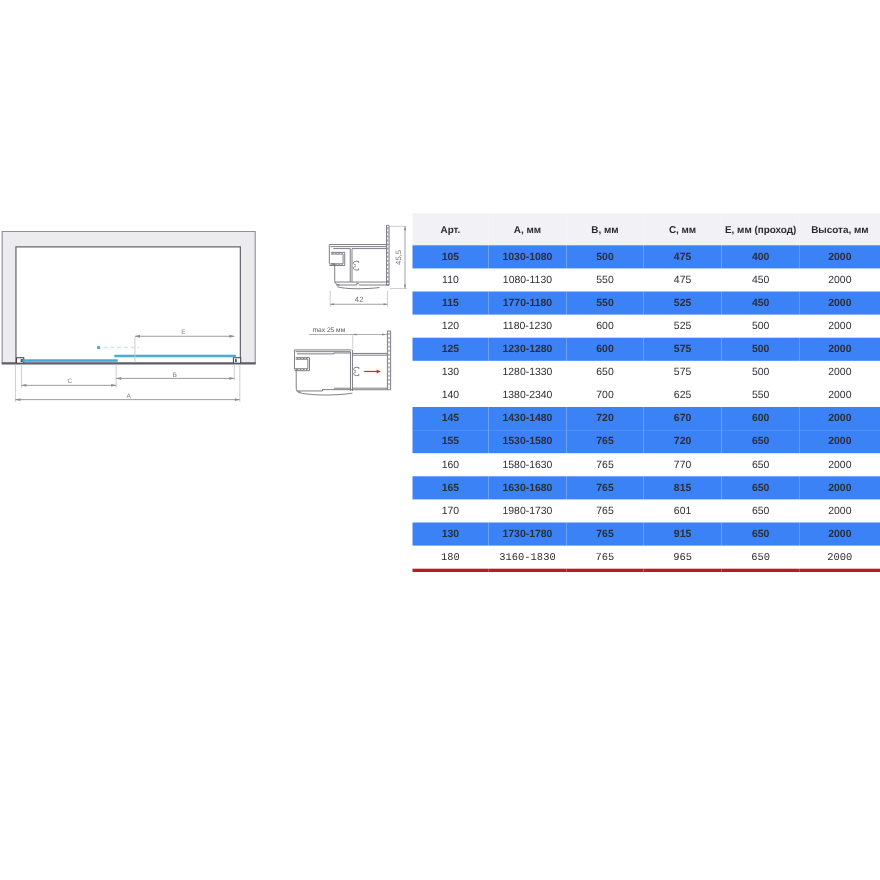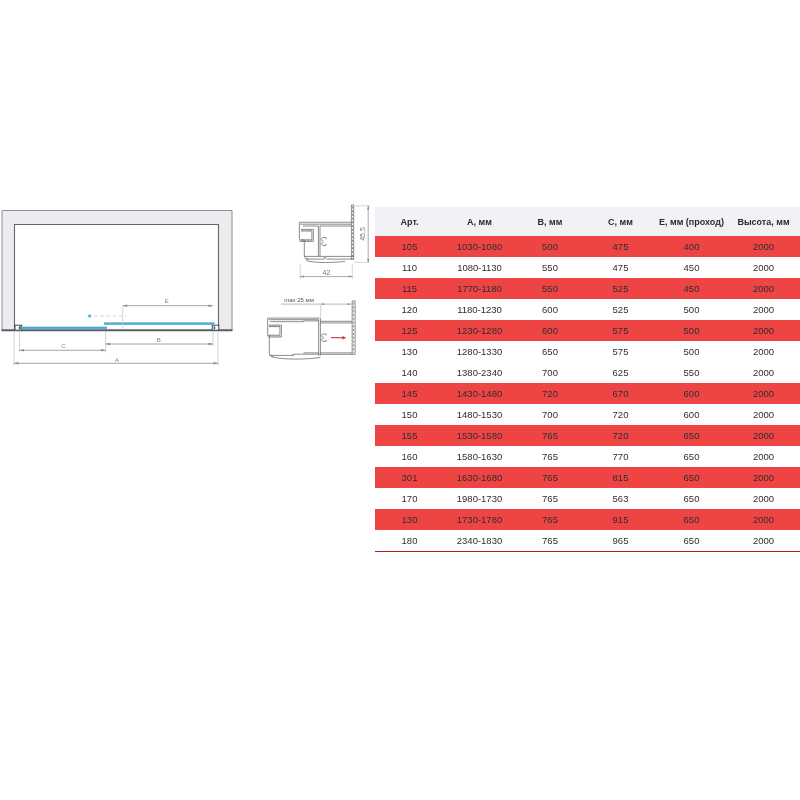--- a/index.html
+++ b/index.html
@@ -1,23 +1,23 @@
 <!DOCTYPE html>
 <html><head>
 <meta charset="utf-8">
 <style>
 html,body{margin:0;padding:0;width:800px;height:800px;background:#ffffff;overflow:hidden;}
 body{font-family:"Liberation Sans",sans-serif;position:relative;}
 #drawing{position:absolute;left:0;top:0;}
-#tblwrap{position:absolute;left:375px;top:207px;width:425px;}
+#tblwrap{position:absolute;left:375px;top:194px;width:425px;}
 table{border-collapse:collapse;table-layout:fixed;width:425px;font-family:"Liberation Sans",sans-serif;}
 th{height:29px;background:#f2f2f6;font-size:9px;font-weight:700;color:#2a2a32;text-align:center;vertical-align:middle;padding:0;white-space:nowrap;overflow:visible;}
 td{height:21px;font-size:9.5px;color:#2d2d35;text-align:center;vertical-align:middle;padding:0;}
-tr.g td{background:#ef4444;}
-tr.last td{border-bottom:1px solid #b91c1c;}
+tr.g td{background:#3b82f6;font-weight:bold;}
+tr.last td{border-bottom:3px solid #b91c1c;font-family:Liberation Mono, monospace;}
 </style>
 </head>
 <body>
 
 <svg id="drawing" width="800" height="800" viewBox="0 0 800 800">
 
   <g>
     <path d="M1.5,210 H232.5 V330 H218.5 V224 H14.5 V330 H1.5 Z" fill="#ececee"></path>
     <path d="M2,330 V210.5 H232 V330" fill="none" stroke="#90909a" stroke-width="1"></path>
   </g>
@@ -296,71 +296,63 @@
           <td>2000</td>
         </tr>
 <tr class="g">
           <td>145</td>
           <td>1430-1480</td>
           <td>720</td>
           <td>670</td>
           <td>600</td>
           <td>2000</td>
         </tr>
-<tr>
-          <td>150</td>
-          <td>1480-1530</td>
-          <td>700</td>
-          <td>720</td>
-          <td>600</td>
-          <td>2000</td>
-        </tr>
 <tr class="g">
           <td>155</td>
           <td>1530-1580</td>
           <td>765</td>
           <td>720</td>
           <td>650</td>
           <td>2000</td>
         </tr>
 <tr>
           <td>160</td>
           <td>1580-1630</td>
           <td>765</td>
           <td>770</td>
           <td>650</td>
           <td>2000</td>
         </tr>
 <tr class="g">
-          <td>301</td>
+          <td>165</td>
           <td>1630-1680</td>
           <td>765</td>
           <td>815</td>
           <td>650</td>
           <td>2000</td>
         </tr>
 <tr>
           <td>170</td>
           <td>1980-1730</td>
           <td>765</td>
-          <td>563</td>
+          <td>601</td>
           <td>650</td>
           <td>2000</td>
         </tr>
 <tr class="g">
           <td>130</td>
           <td>1730-1780</td>
           <td>765</td>
           <td>915</td>
           <td>650</td>
           <td>2000</td>
         </tr>
 <tr class="last">
           <td>180</td>
-          <td>2340-1830</td>
+          <td>3160-1830</td>
           <td>765</td>
           <td>965</td>
           <td>650</td>
           <td>2000</td>
         </tr>
 </tbody>
 </table>
 </div>
 
 </body></html>

